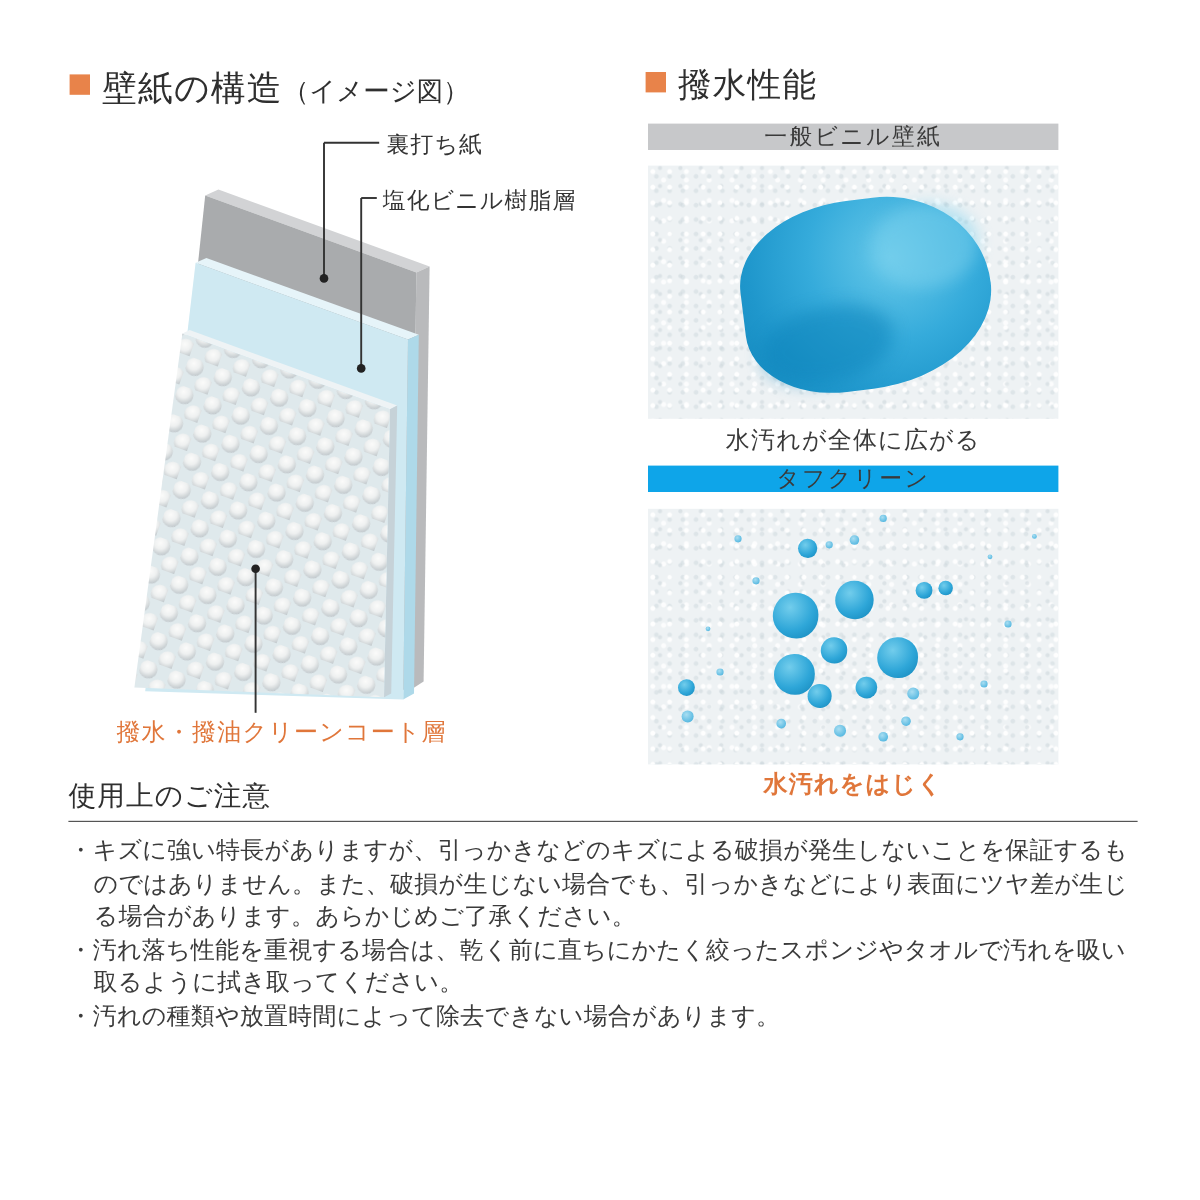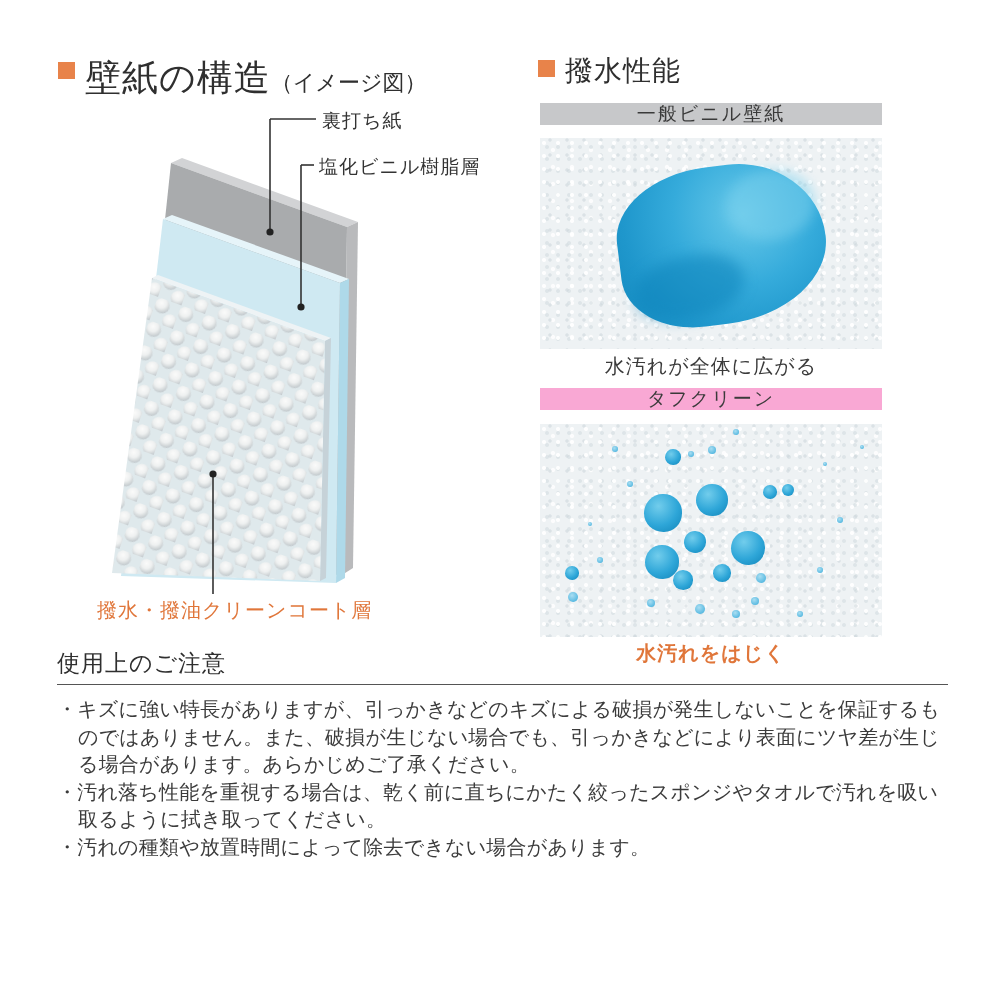--- a/index.html
+++ b/index.html
@@ -2,38 +2,38 @@
 <html><head>
 <meta charset="utf-8">
 <style>
   * { margin:0; padding:0; box-sizing:border-box; }
   html,body { width:1000px; height:1000px; background:#ffffff; font-family:"Liberation Sans", sans-serif; }
   #stage { position:relative; width:1000px; height:1000px; background:#fff; overflow:hidden; }
 
   
   .sec-head { position:absolute; display:flex; align-items:flex-start; gap:10px; color:#2f2f2f; }
   .sq { width:17px; height:17px; background:#e8834a; margin-top:8px; flex:0 0 auto; }
-  .sec-head .t-main { font-size:36px; font-weight:500; letter-spacing:1px; }
+  .sec-head .t-main { font-size:29px; font-weight:500; letter-spacing:1px; }
   .sec-head .t-paren { font-size:22px; font-weight:500; }
   #head-left { left:58px; top:54px; }
   #head-right { left:538px; top:52px;font-family:Liberation Mono, monospace; }
   #head-right .t-main { font-size:28px; }
 
   
   .dg-label { position:absolute; font-size:19px; color:#333; letter-spacing:1px; white-space:nowrap; }
   #lbl-backing { left:322px; top:108px; }
   #lbl-vinyl   { left:319px; top:154px; }
   #lbl-coat    { left:97px;  top:597px; color:#e0763a; font-weight:normal; font-size:20px; }
 
   #diagram-svg { position:absolute; left:0; top:0; }
 
   
   .panel-bar { position:absolute; left:540px; width:342px; height:22px; display:flex; align-items:center; justify-content:center; font-size:19px; color:#3a3a3a; letter-spacing:2px; }
   #bar-1 { top:103px; background:#c7c8ca; }
-  #bar-2 { top:388px; background:#f9a8d4; }
+  #bar-2 { top:388px; background:#0ea5e9; }
 
   .fig { position:absolute; left:540px; width:342px; overflow:hidden;
          background-color:#eef2f4;
          background-image:
            radial-gradient(circle at 4px 5px,  rgba(255,255,255,0.95) 0 1.5px, rgba(255,255,255,0) 2.5px),
            radial-gradient(circle at 10px 2px, rgba(203,213,218,0.55) 0 1.2px, rgba(203,213,218,0) 2.2px),
            radial-gradient(circle at 7px 9px,  rgba(214,223,227,0.7) 0 1.4px, rgba(214,223,227,0) 2.4px),
            radial-gradient(circle at 13px 12px, rgba(255,255,255,0.8) 0 1.6px, rgba(255,255,255,0) 2.6px);
          background-size:14px 13px, 17px 15px, 11px 12px, 19px 17px; }
   #fig-1 { top:138px; height:211px; }

